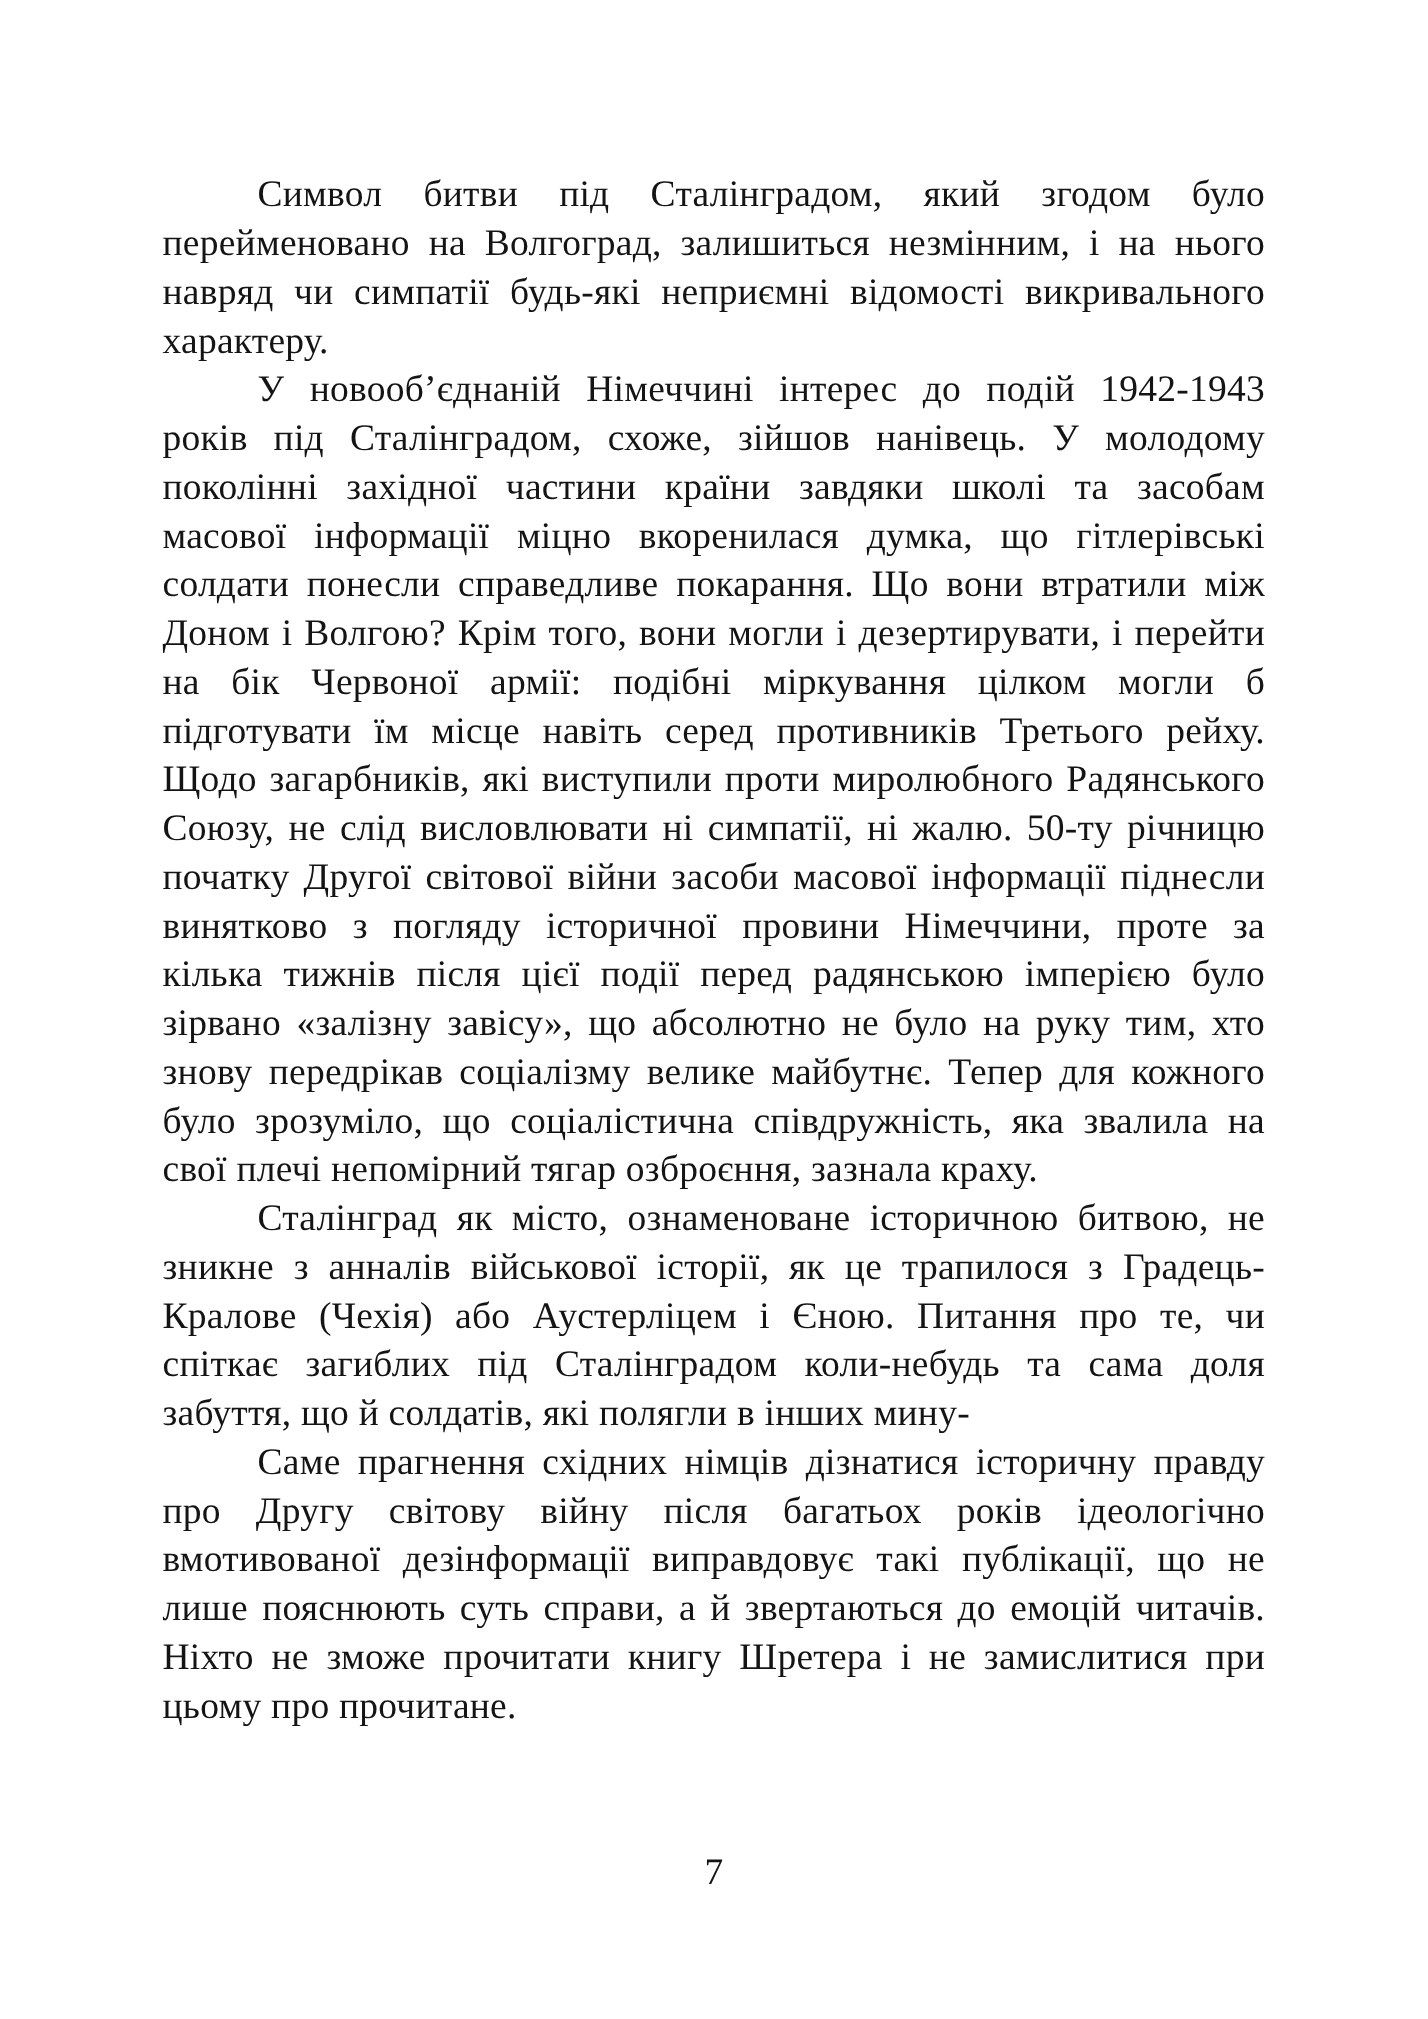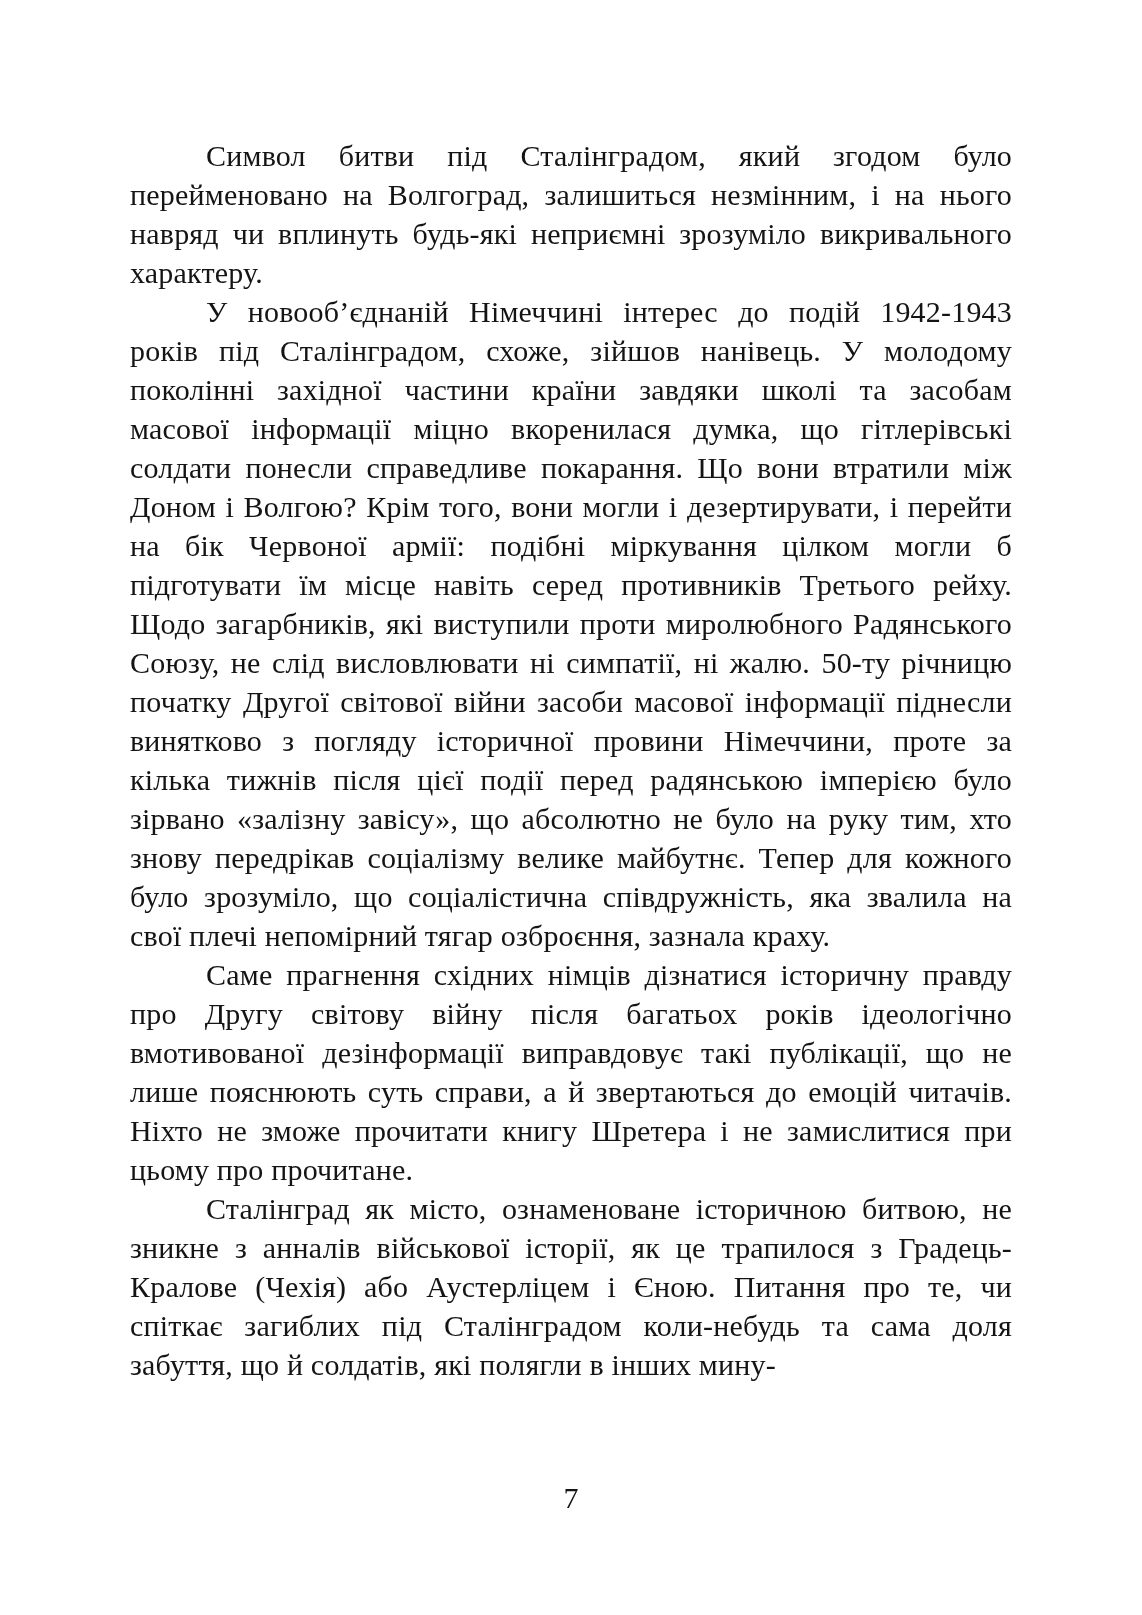--- a/index.html
+++ b/index.html
@@ -47,19 +47,19 @@
     text-align: center;
     font-size: 30px;
     line-height: 39px;
   }
 </style>
 </head>
 <body>
 
 <main class="page">
   <section class="text-block">
-    <p class="para">Символ битви під Сталінградом, який згодом було перейменовано на Волгоград, залишиться незмінним, і на нього навряд чи вплинуть будь-які неприємні зрозуміло викривального характеру.</p>
+    <p class="para">Символ битви під Сталінградом, який згодом було перейменовано на Волгоград, залишиться незмінним, і на нього навряд чи симпатії будь-які неприємні відомості викривального характеру.</p>
     <p class="para">У новооб’єднаній Німеччині інтерес до подій 1942-1943 років під Сталінградом, схоже, зійшов нанівець. У молодому поколінні західної частини країни завдяки школі та засобам масової інформації міцно вкоренилася думка, що гітлерівські солдати понесли справедливе покарання. Що вони втратили між Доном і Волгою? Крім того, вони могли і дезертирувати, і перейти на бік Червоної армії: подібні міркування цілком могли б підготувати їм місце навіть серед противників Третього рейху. Щодо загарбників, які виступили проти миролюбного Радянського Союзу, не слід висловлювати ні симпатії, ні жалю. 50-ту річницю початку Другої світової війни засоби масової інформації піднесли винятково з погляду історичної провини Німеччини, проте за кілька тижнів після цієї події перед радянською імперією було зірвано «залізну завісу», що абсолютно не було на руку тим, хто знову передрікав соціалізму велике майбутнє. Тепер для кожного було зрозуміло, що соціалістична співдружність, яка звалила на свої плечі непомірний тягар озброєння, зазнала краху.</p>
+    <p class="para">Сталінград як місто, ознаменоване історичною битвою, не зникне з анналів військової історії, як це трапилося з Градець-Кралове (Чехія) або Аустерліцем і Єною. Питання про те, чи спіткає загиблих під Сталінградом коли-небудь та сама доля забуття, що й солдатів, які полягли в інших мину-</p>
     <p class="para">Саме прагнення східних німців дізнатися історичну правду про Другу світову війну після багатьох років ідеологічно вмотивованої дезінформації виправдовує такі публікації, що не лише пояснюють суть справи, а й звертаються до емоцій читачів. Ніхто не зможе прочитати книгу Шретера і не замислитися при цьому про прочитане.</p>
-    <p class="para">Сталінград як місто, ознаменоване історичною битвою, не зникне з анналів військової історії, як це трапилося з Градець-Кралове (Чехія) або Аустерліцем і Єною. Питання про те, чи спіткає загиблих під Сталінградом коли-небудь та сама доля забуття, що й солдатів, які полягли в інших мину-</p>
   </section>
   <div class="page-number">7</div>
 </main>
 
 </body></html>

